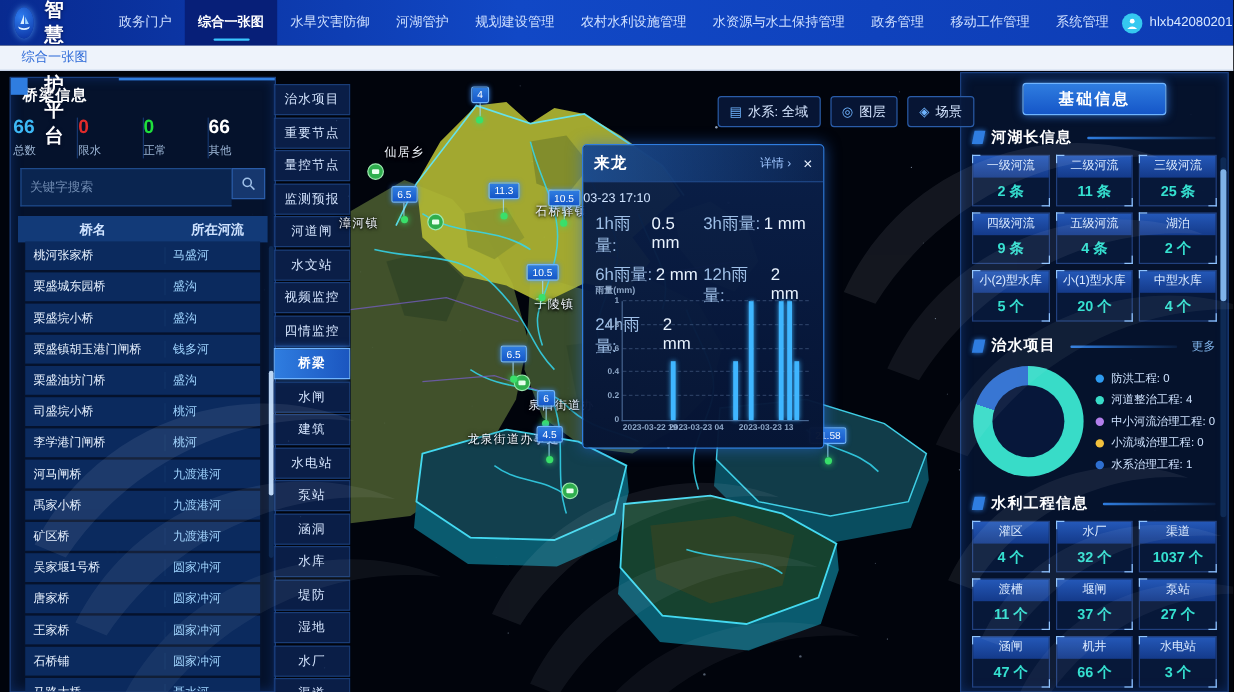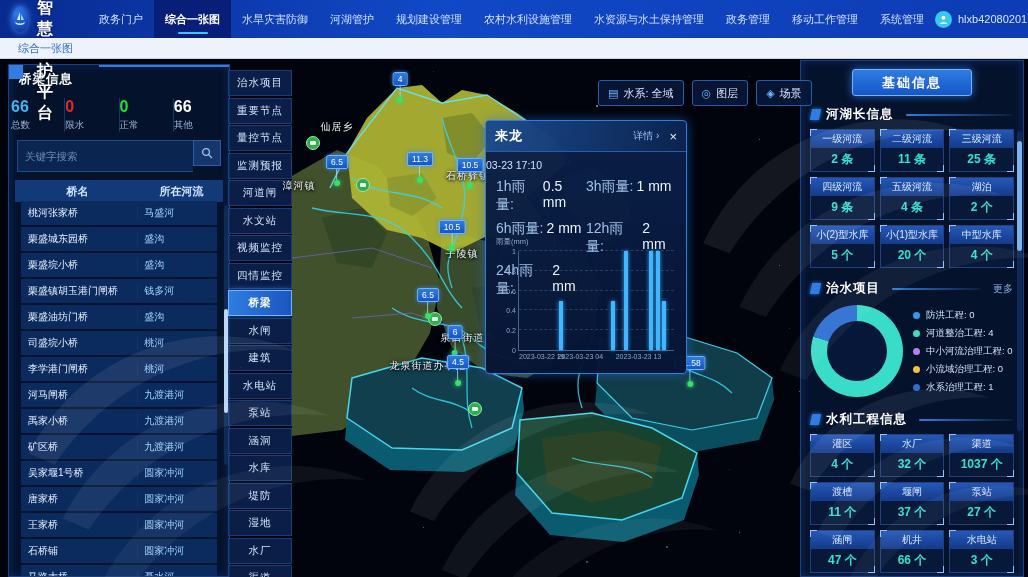--- a/index.html
+++ b/index.html
@@ -86,21 +86,21 @@
          box-shadow:0 0 12px rgba(40,110,220,.55);}
   .popup-head{display:flex;align-items:center;height:30px;padding:0 9px;border-bottom:1px solid #2a5ca8;
          background:linear-gradient(90deg,rgba(47,125,224,.45),rgba(47,125,224,.05));border-radius:4px 4px 0 0;}
   .popup-title{color:#fff;font-size:13px;font-weight:bold;letter-spacing:1px;}
   .popup-detail{margin-left:auto;color:#9fc6ff;font-size:10px;cursor:pointer;}
   .popup-close{margin-left:10px;color:#e8f2ff;font-size:13px;cursor:pointer;line-height:1;}
   .popup-time{color:#cfe3ff;font-size:10.5px;padding:7px 0 2px;}
   #popup-metrics{display:flex;flex-wrap:wrap;padding:2px 10px 0;}
   .pm{width:50%;display:flex;gap:3px;padding:3px 0;font-size:14px;}
   .pm .pl{color:#9fc0e8;}.pm .pv{color:#eaf4ff;}
-  .pchart{position:absolute;left:8px;right:8px;top:118px;bottom:8px;}
+  .pchart{position:absolute;left:8px;right:8px;top:118px;bottom:8px;font-weight:bold;}
   .pchart-ylab{position:absolute;top:-2px;left:2px;font-size:7.5px;color:#8fa8c8;}
   .plot{position:absolute;left:24px;right:4px;top:12px;bottom:14px;border-left:1px solid #46648f;border-bottom:1px solid #46648f;}
   .gridline{position:absolute;left:0;right:0;height:0;border-top:1px dashed rgba(140,170,220,.25);}
   .ytick{position:absolute;right:calc(100% + 3px);transform:translateY(50%);font-size:7px;color:#8fa8c8;}
   .pbar{position:absolute;bottom:0;width:4px;background:#3fb6ff;box-shadow:0 0 4px rgba(63,182,255,.9);transform:translateX(-50%);}
   .xtick{position:absolute;top:calc(100% + 3px);font-size:7px;color:#8fa8c8;white-space:nowrap;}
   
   .right-panel{left:800px;top:2px;width:222px;bottom:0;}
   .rp-btn{margin:8px auto 4px;width:118px;height:25px;background:linear-gradient(#2f7de0,#1556c8);border:1px solid #6fb4ff;
           border-radius:3px;color:#fff;font-size:13px;font-weight:bold;display:flex;align-items:center;justify-content:center;

